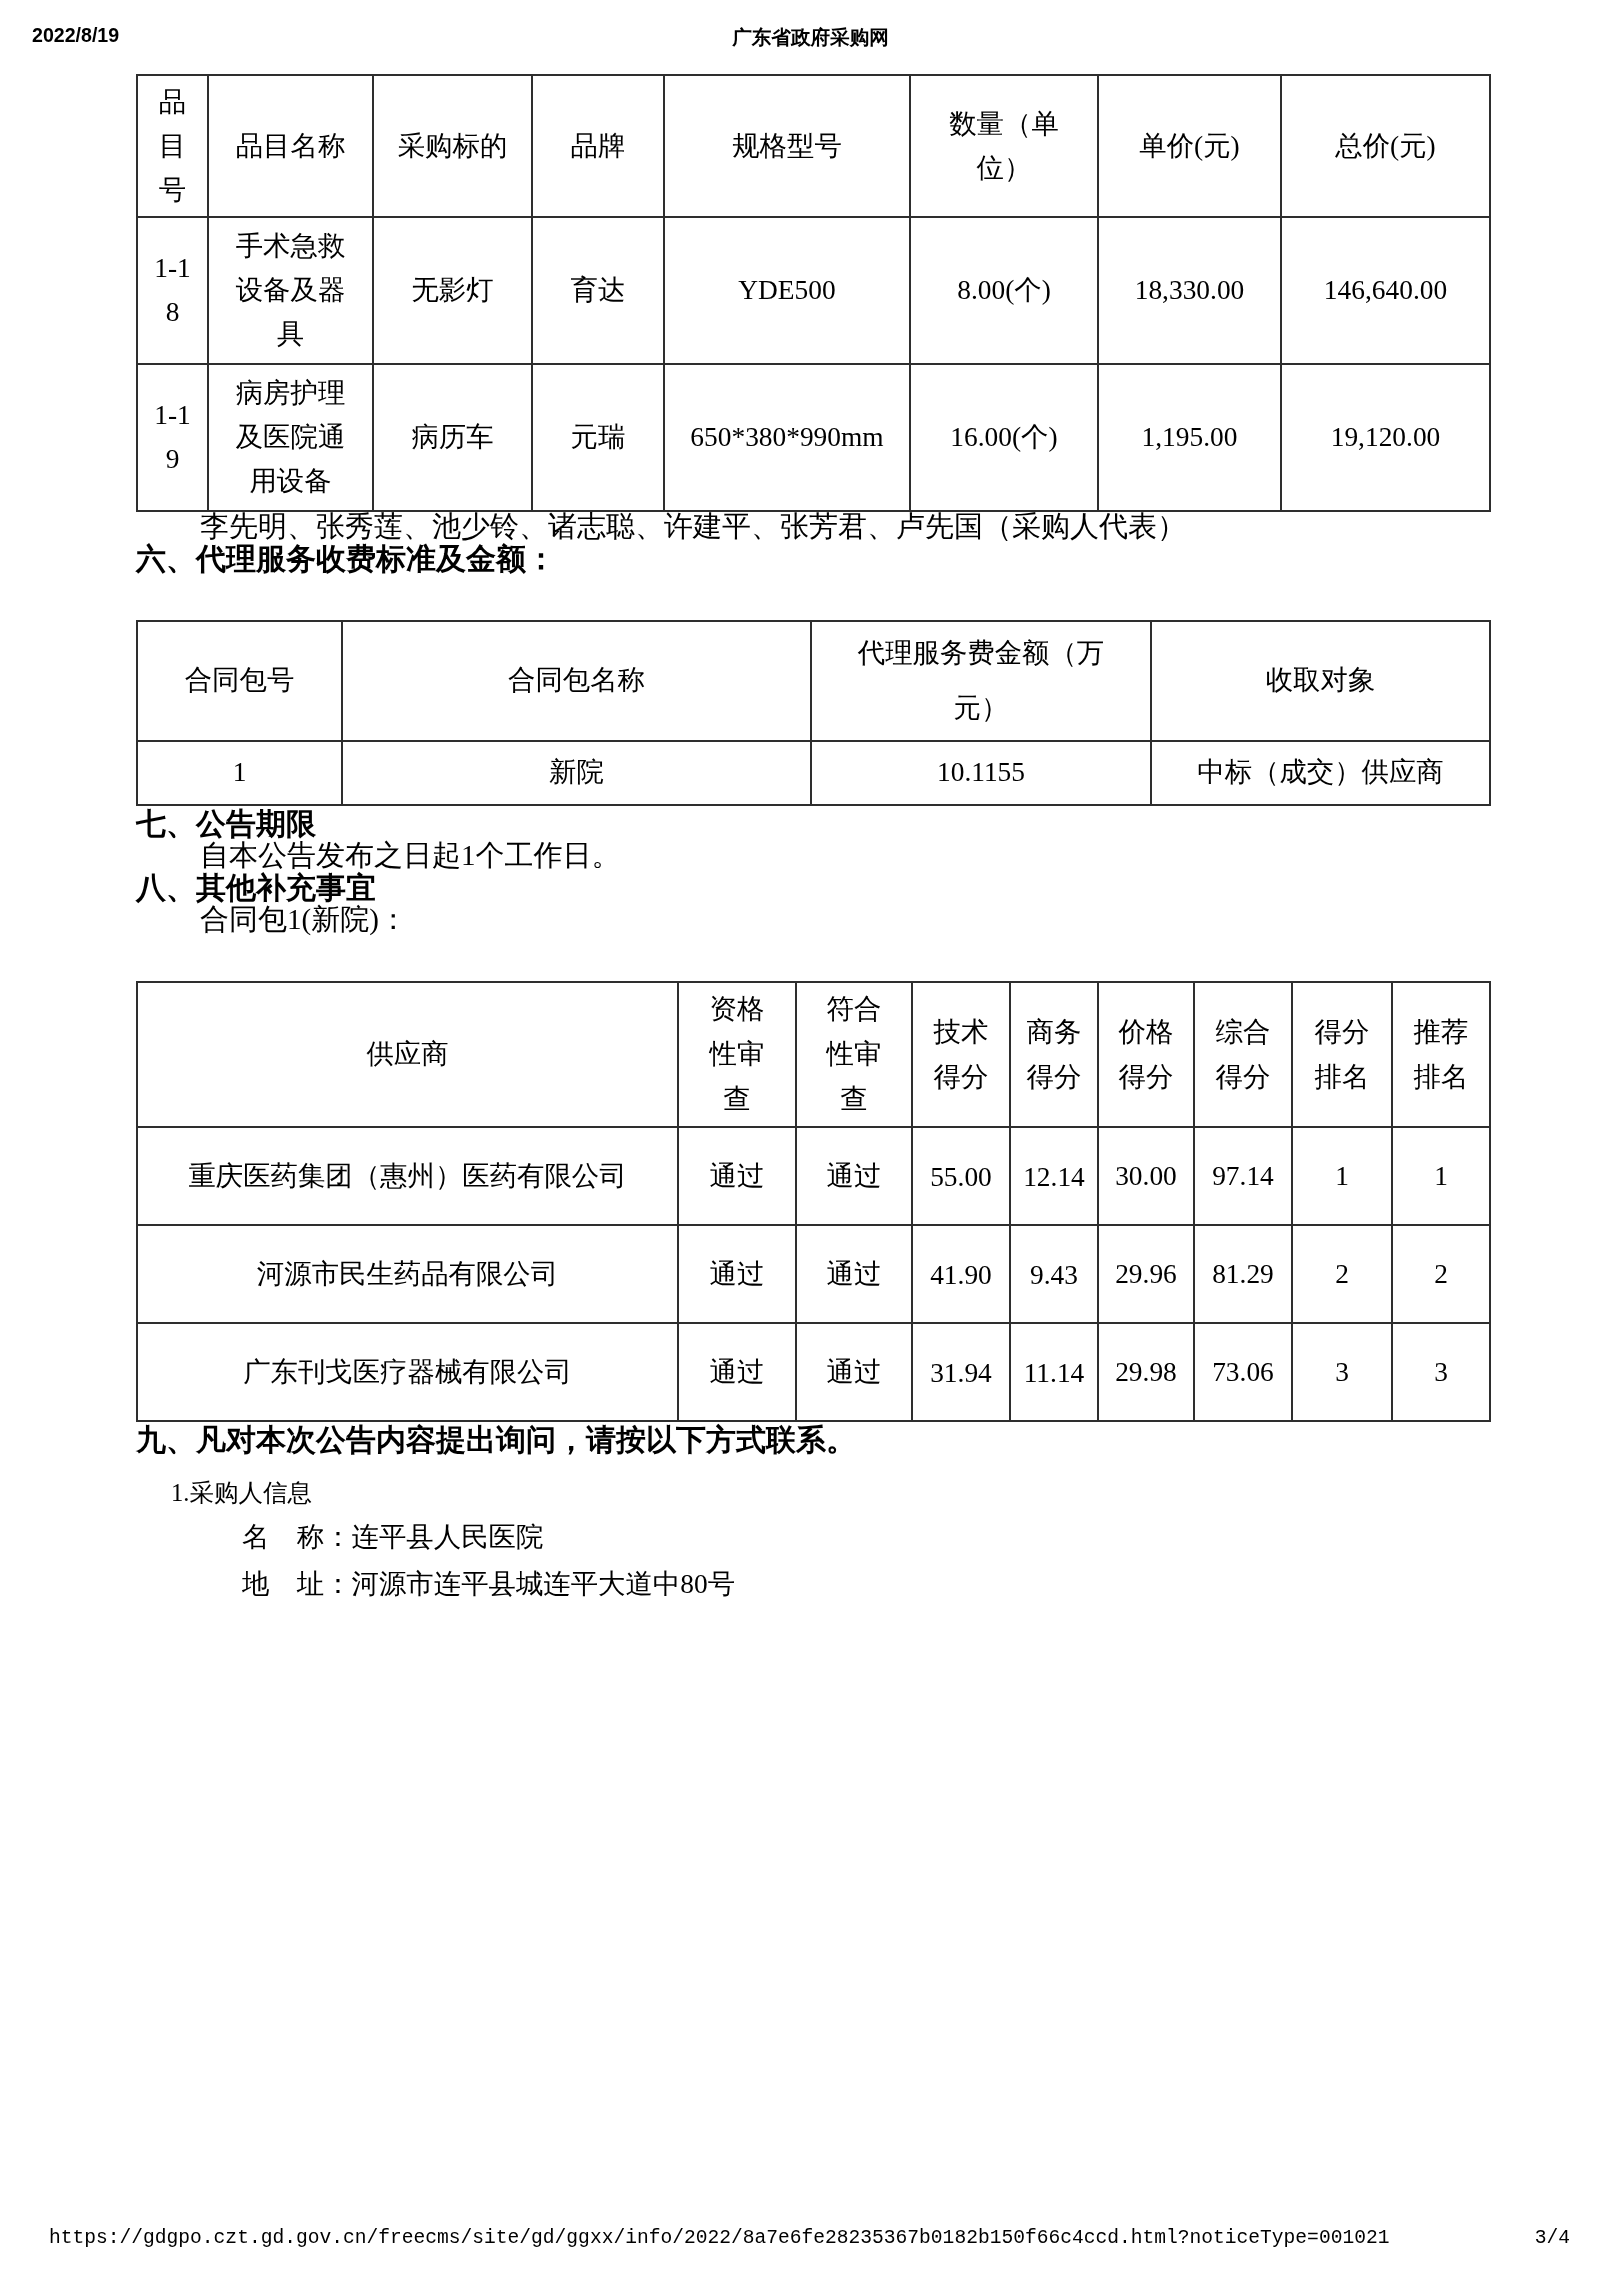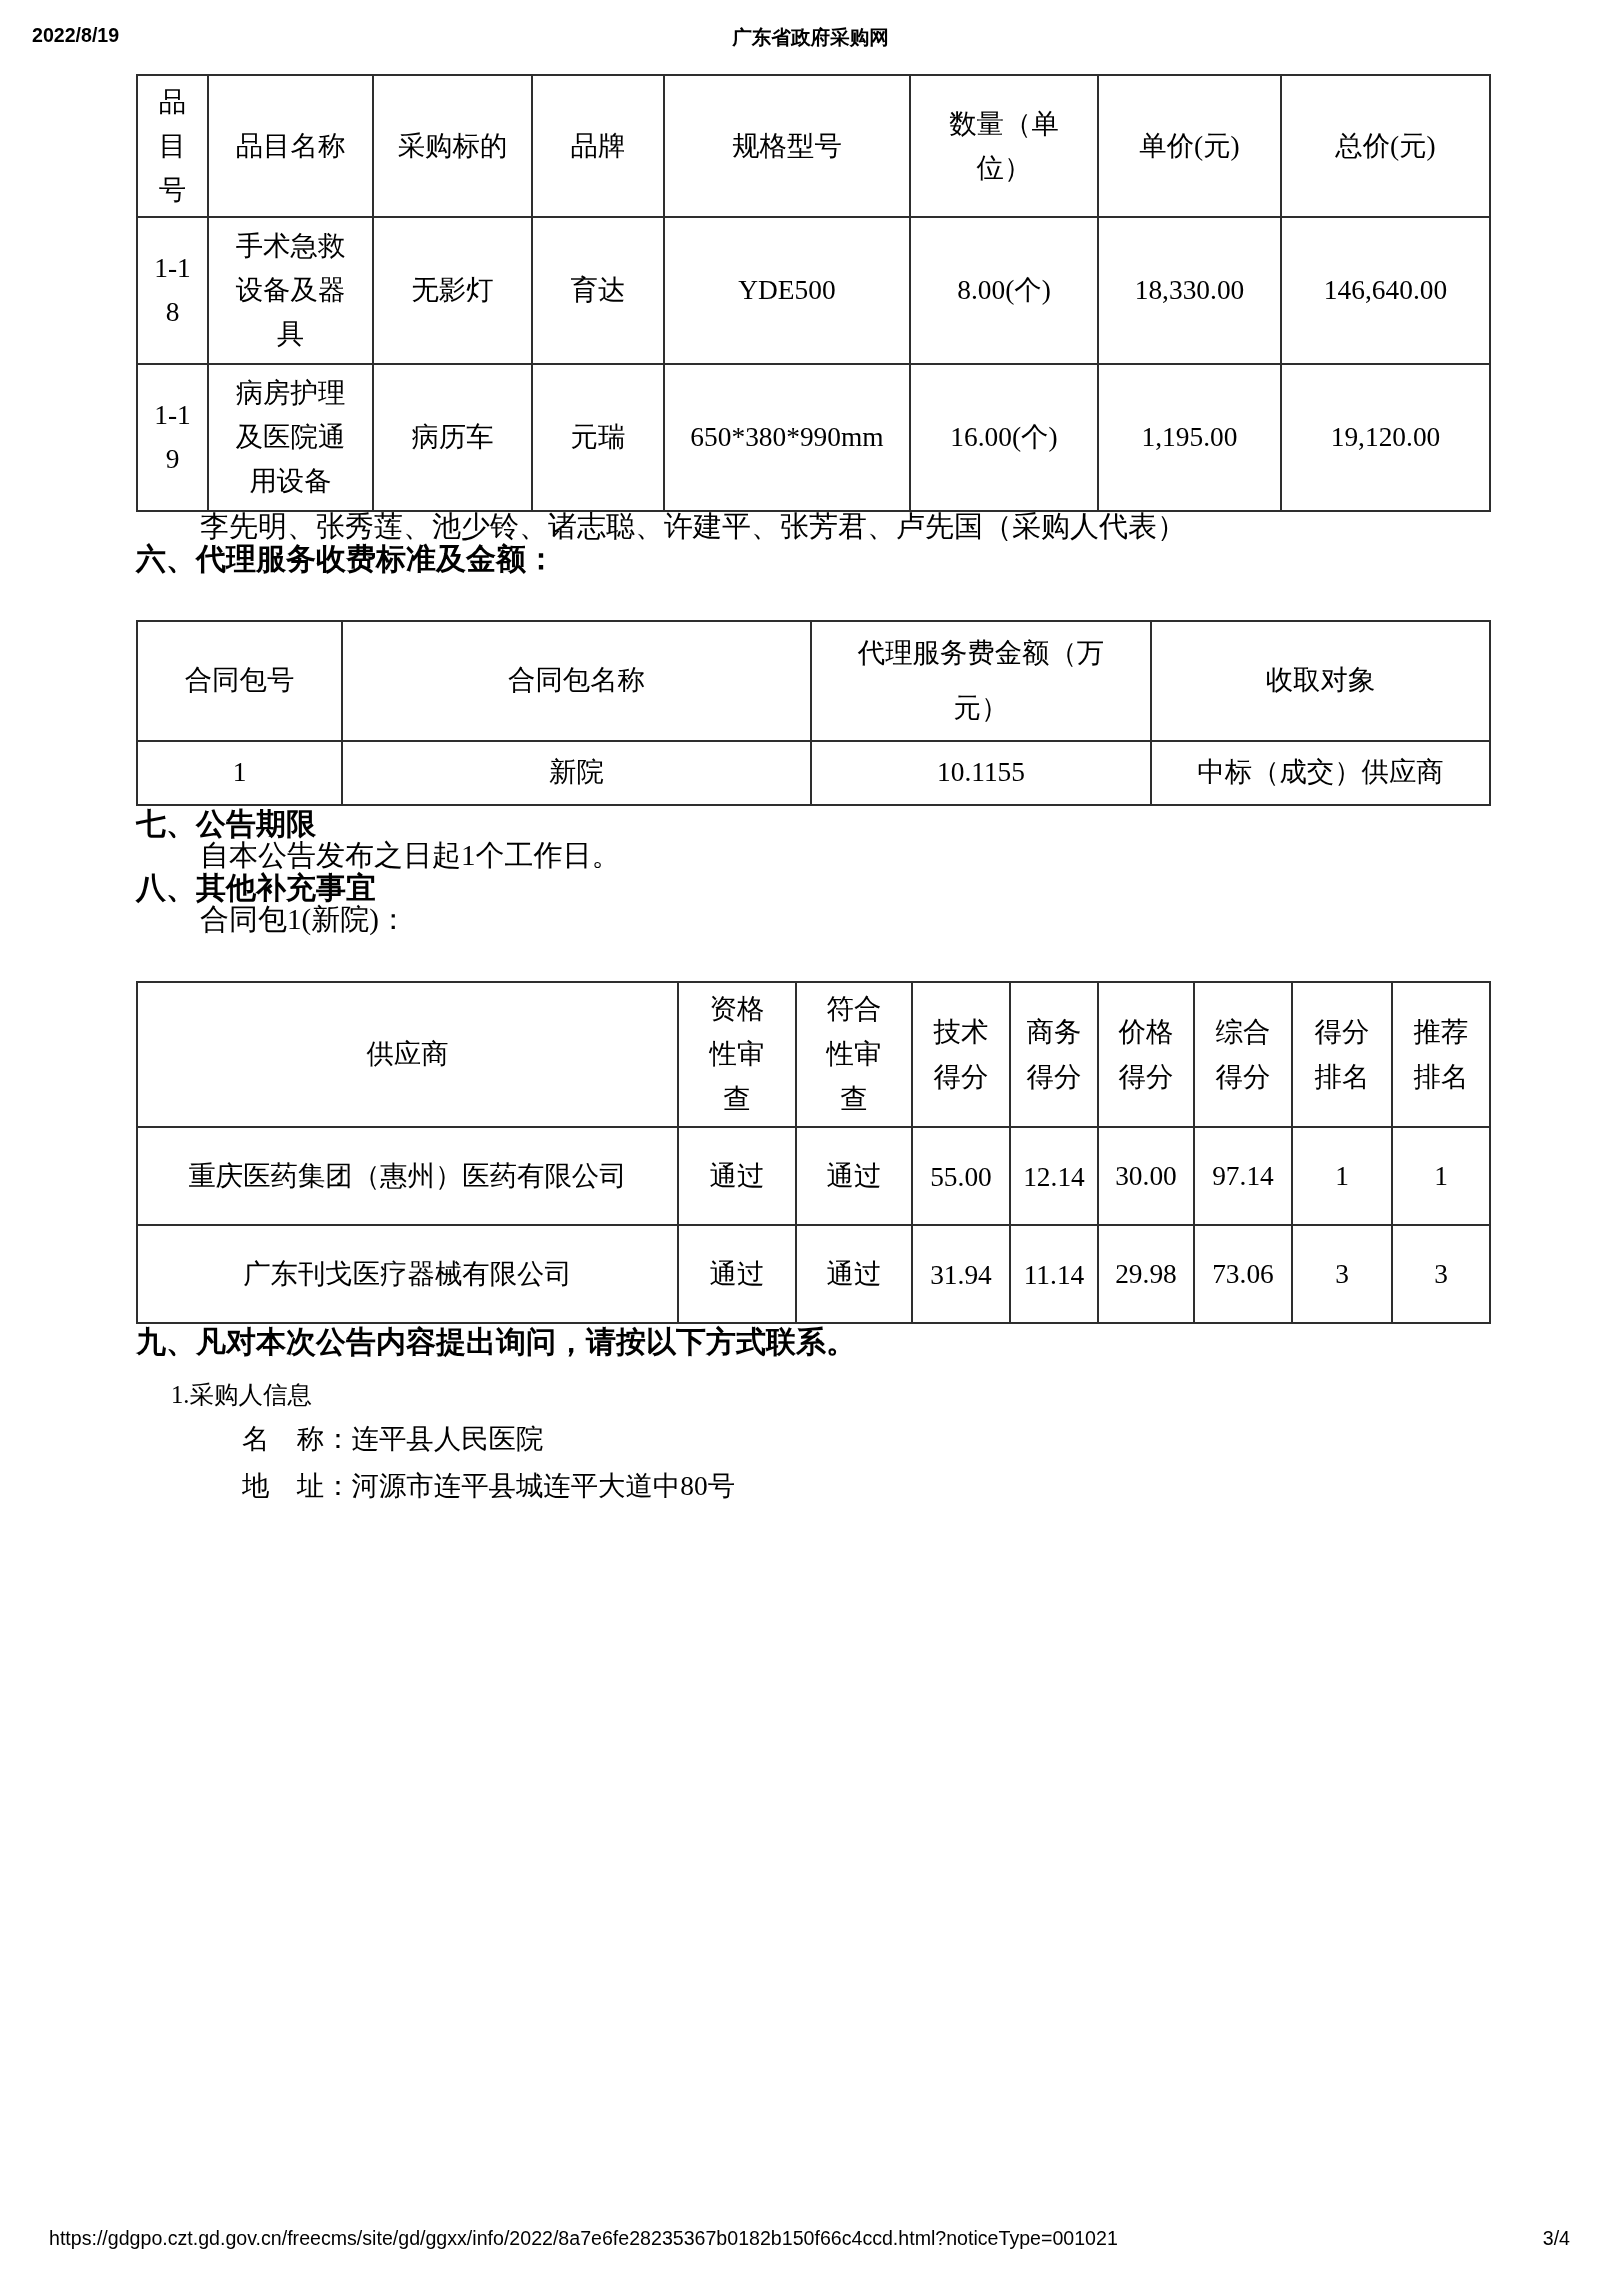--- a/index.html
+++ b/index.html
@@ -11,21 +11,21 @@
     overflow:hidden;
   }
   .page{position:relative;width:1621px;height:1625px;background:#fff;}
 
   
   .print-header{position:absolute;top:23.5px;left:32px;right:32px;height:27.4px;
     font-family:"Liberation Sans","DejaVu Sans",sans-serif;font-size:19.6px;font-weight:bold;}
   .print-header .date{position:absolute;left:0;top:0;}
   .print-header .site{position:absolute;left:50%;transform:translateX(-50%);top:0;}
   .print-footer{position:absolute;top:2227px;left:49px;right:51px;height:25.5px;
-    font-family:Liberation Sans, sans-serif;font-size:19.6px;}
+    font-family:Liberation Mono, monospace;font-size:19.6px;}
   .print-footer .url{position:absolute;left:0;top:0;}
   .print-footer .pageno{position:absolute;right:0;top:0;}
 
   .content{position:absolute;left:136px;top:0;width:1353px;}
 
   h2.sec{font-size:30px;font-weight:bold;margin:0;line-height:35px;}
   .s5{margin-top:130px;}
   .s6{margin-top:59px;}
   .s7{margin-top:82px;}
   .s8{margin-top:86px;}
@@ -199,20 +199,31 @@
           <td>通过</td>
           <td>通过</td>
           <td><span class="wb wscore">55.00</span></td>
           <td><span class="wb wscore">12.14</span></td>
           <td>30.00</td>
           <td>97.14</td>
           <td>1</td>
           <td>1</td>
         </tr>
         <tr>
+          <td>河源市民生药品有限公司</td>
+          <td>通过</td>
+          <td>通过</td>
+          <td><span class="wb wscore">41.90</span></td>
+          <td><span class="wb wscore">9.43</span></td>
+          <td>29.96</td>
+          <td>81.29</td>
+          <td>2</td>
+          <td>2</td>
+        </tr>
+        <tr>
           <td>广东刊戈医疗器械有限公司</td>
           <td>通过</td>
           <td>通过</td>
           <td><span class="wb wscore">31.94</span></td>
           <td><span class="wb wscore">11.14</span></td>
           <td>29.98</td>
           <td>73.06</td>
           <td>3</td>
           <td>3</td>
         </tr>

